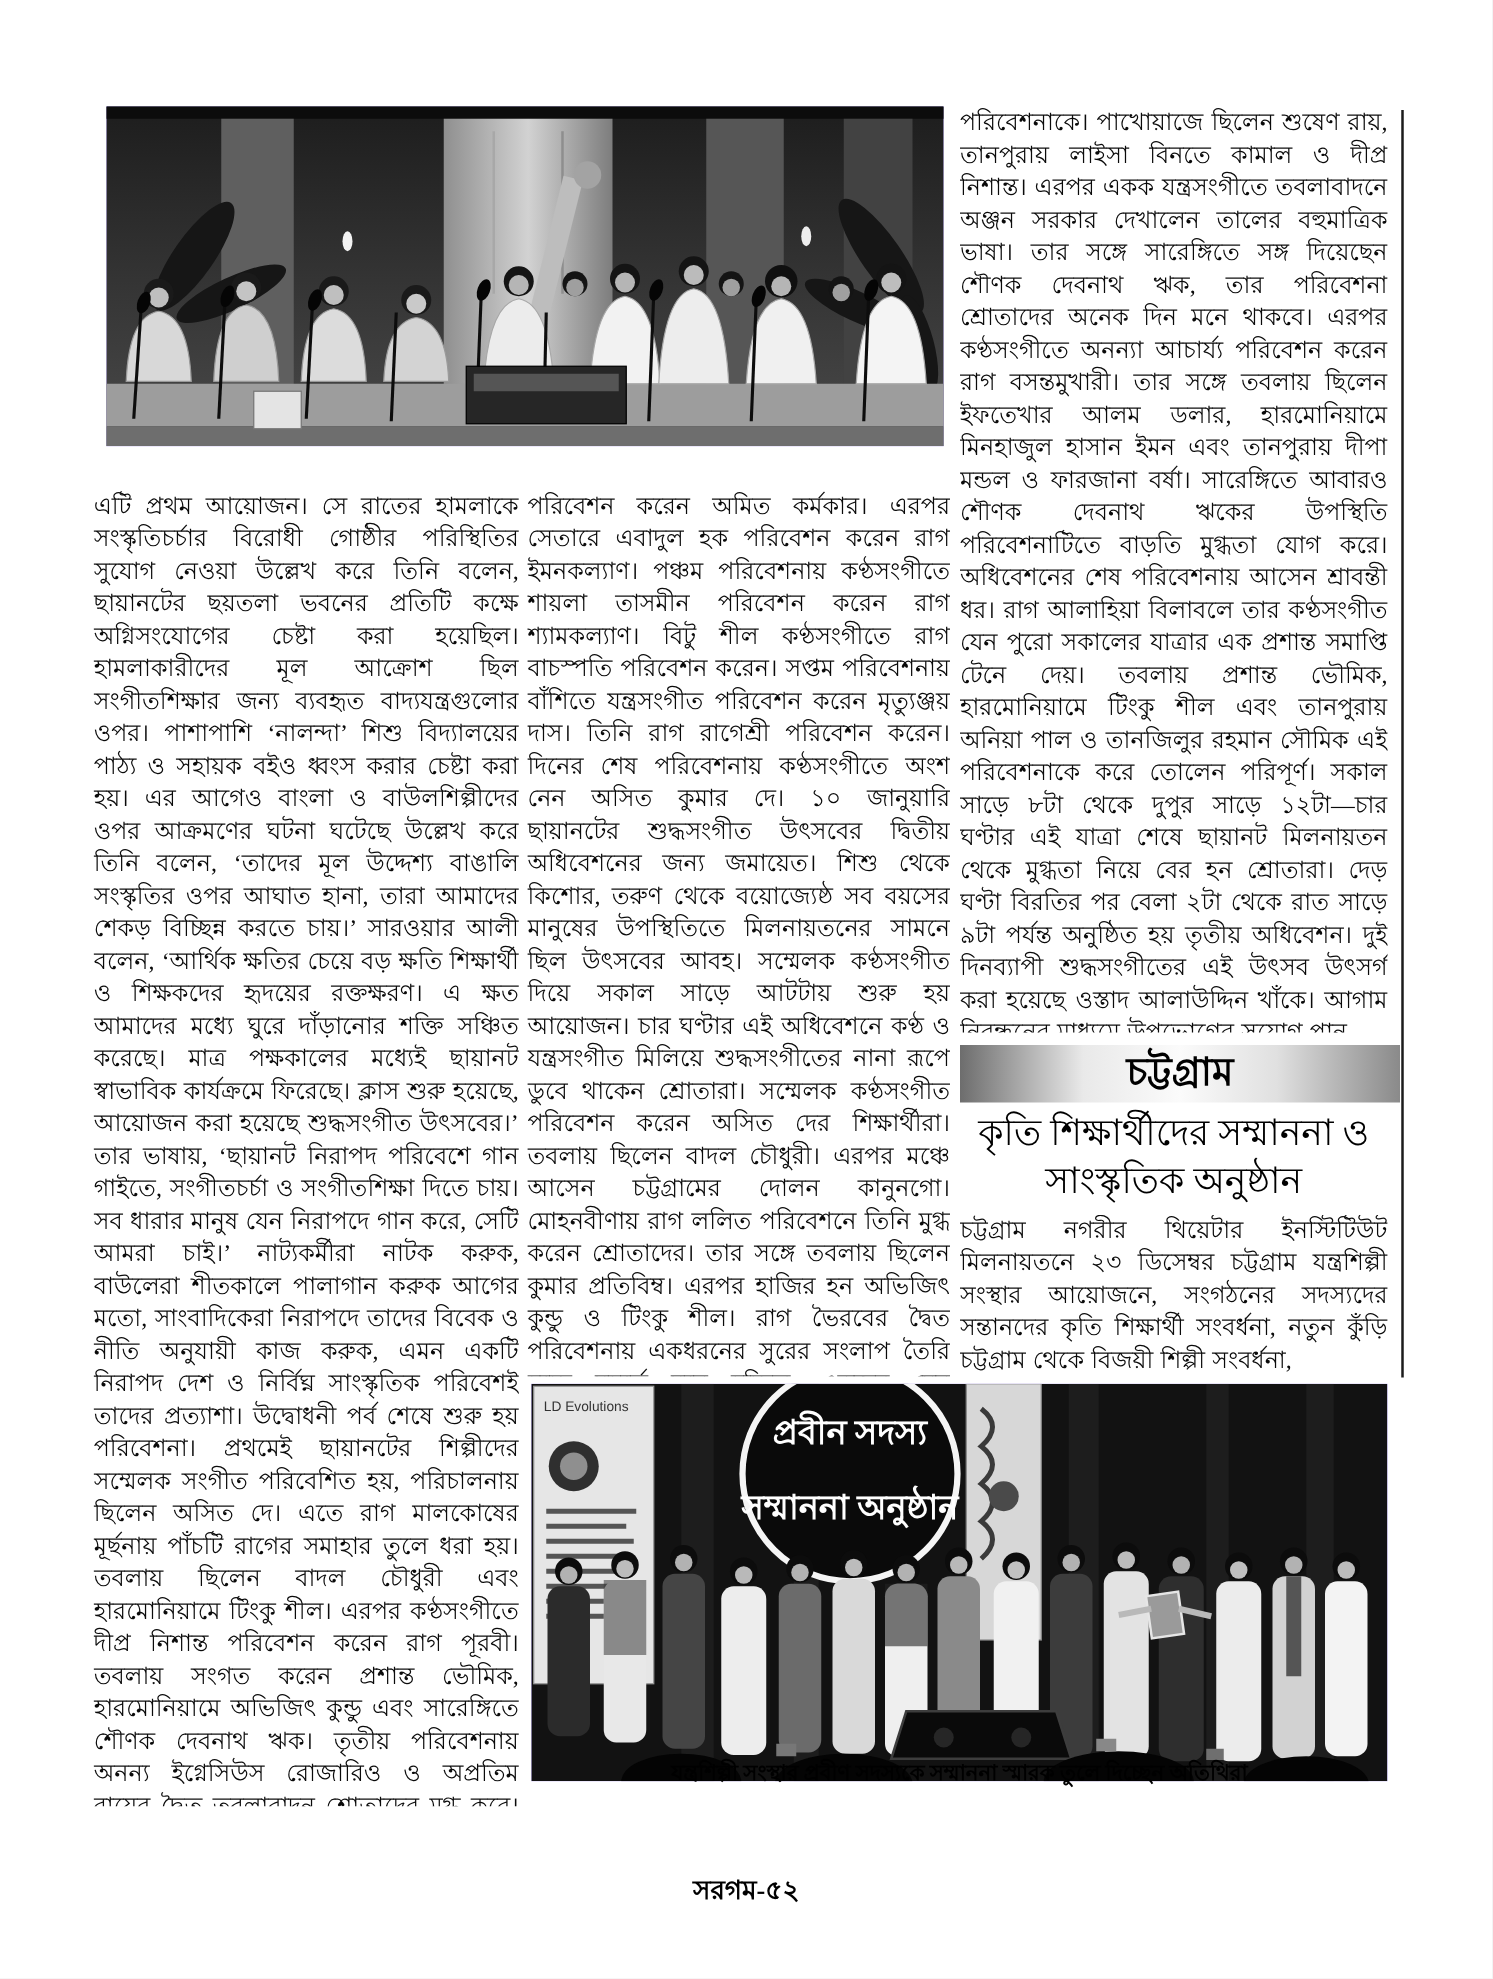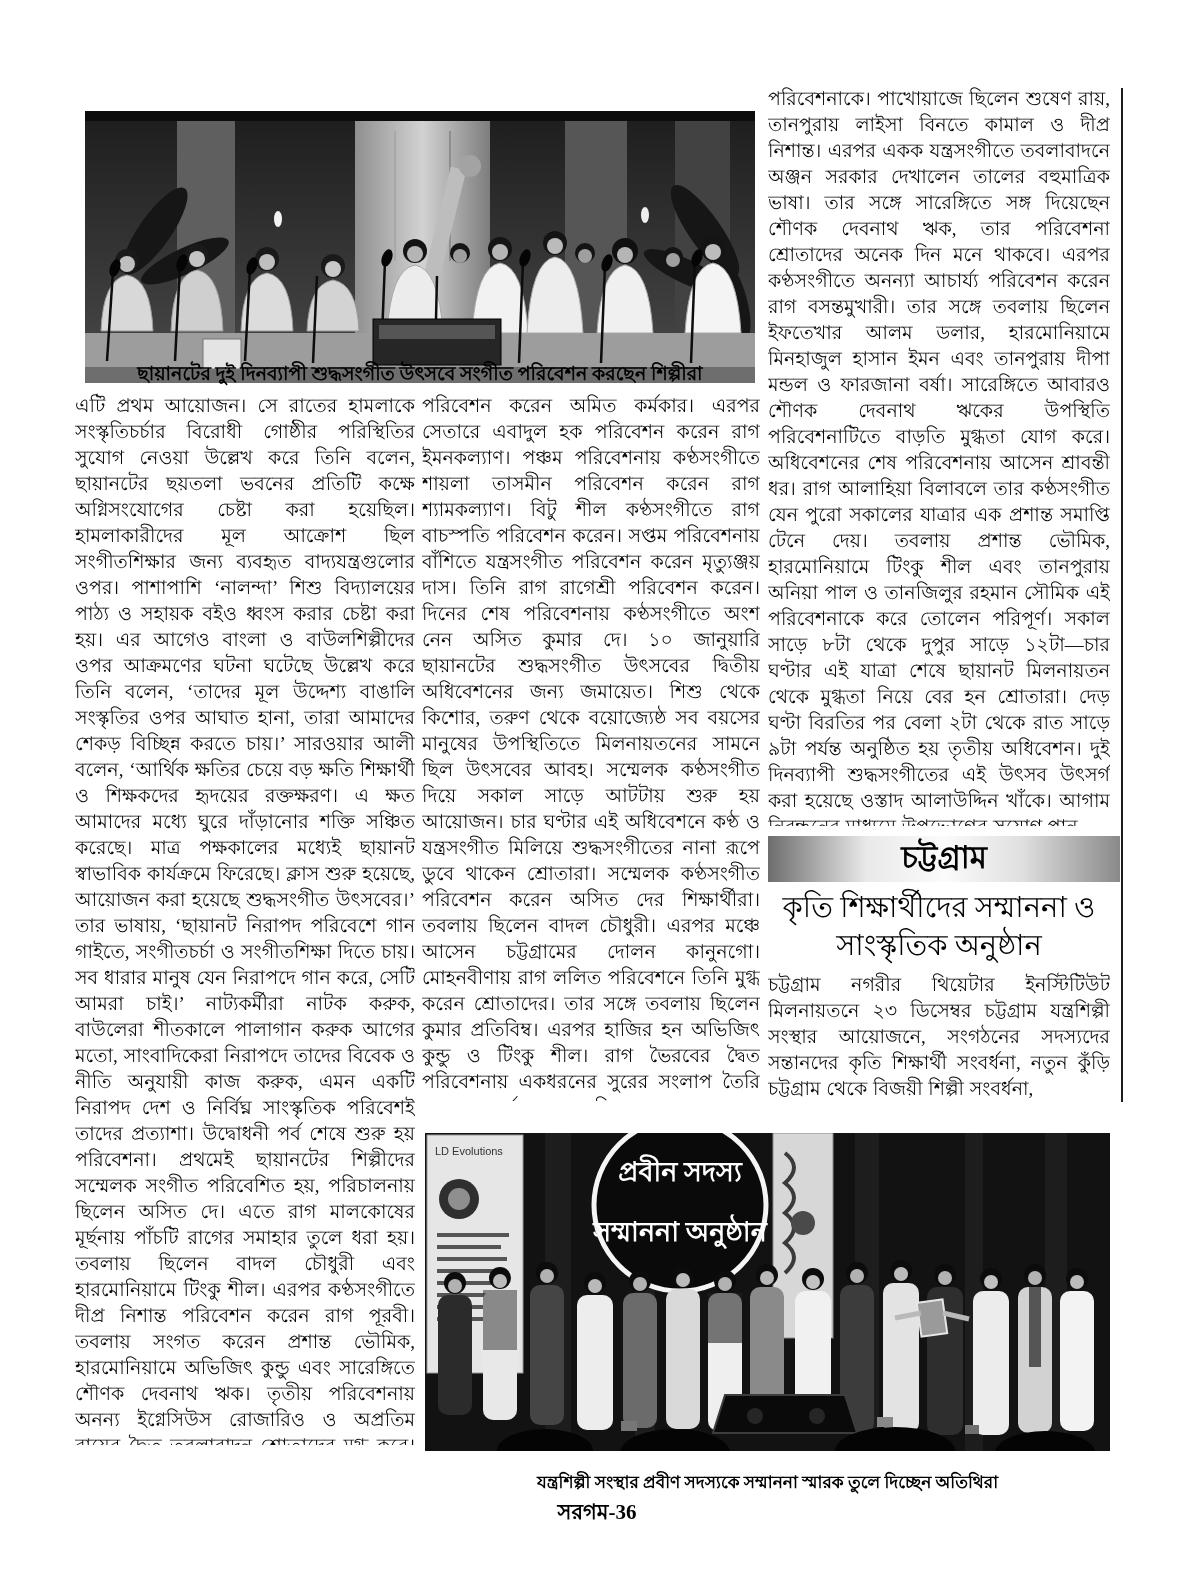--- a/index.html
+++ b/index.html
@@ -6,30 +6,30 @@
   .page{
     position:relative;
     width:1194px;height:1583px;
     margin:0 auto;
     background:#ffffff;
     font-family:"Liberation Serif","DejaVu Serif",serif;
     color:#0a0a0a;
     overflow:hidden;
   }
   figure{margin:0;padding:0;}
-  .photo{position:absolute;overflow:hidden;background:#c4b5fd;margin-top:26px;}
+  .photo{position:absolute;overflow:hidden;background:#c4b5fd;}
   .photo svg{display:block;}
   .photo-top{left:85px;top:85px;width:670px;height:272px;}
   .photo-bottom{left:425px;top:1107px;width:685px;height:318px;}
   .caption{
     position:absolute;text-align:center;font-weight:bold;
     line-height:1.25;color:#000;
   }
   .caption-top{left:85px;top:362px;width:670px;font-size:19px;}
-  .caption-bottom{left:425px;top:1472px;width:685px;font-size:17px;}
+  .caption-bottom{left:425px;top:1408px;width:685px;font-size:17px;}
   .col{
     position:absolute;
     font-size:19px;line-height:26px;
     text-align:justify;
     overflow:hidden;
     word-spacing:1px;
   }
   .col1{left:75px;top:393px;width:340px;height:1052px;}
   .col2{left:422px;top:393px;width:338px;height:708px;}
   .col3{left:768px;top:86px;width:342px;height:740px;}
@@ -185,21 +185,20 @@
       </g>
 
       <g>
         <rect x="288" y="208" width="128" height="46" fill="#262626" stroke="#000"></rect>
         <rect x="294" y="214" width="116" height="14" fill="#555555"></rect>
       </g>
 
       <rect x="118" y="228" width="38" height="30" fill="#e4e4e4" stroke="#777"></rect>
     </svg>
   </figure>
-  <div class="caption caption-top">ছায়ানটের দুই দিনব্যাপী শুদ্ধসংগীত উৎসবে সংগীত পরিবেশন করছেন শিল্পীরা</div>
 
   <div class="col col1">এটি প্রথম আয়োজন। সে রাতের হামলাকে সংস্কৃতিচর্চার বিরোধী গোষ্ঠীর পরিস্থিতির সুযোগ নেওয়া উল্লেখ করে তিনি বলেন, ছায়ানটের ছয়তলা ভবনের প্রতিটি কক্ষে অগ্নিসংযোগের চেষ্টা করা হয়েছিল। হামলাকারীদের মূল আক্রোশ ছিল সংগীতশিক্ষার জন্য ব্যবহৃত বাদ্যযন্ত্রগুলোর ওপর। পাশাপাশি ‘নালন্দা’ শিশু বিদ্যালয়ের পাঠ্য ও সহায়ক বইও ধ্বংস করার চেষ্টা করা হয়। এর আগেও বাংলা ও বাউলশিল্পীদের ওপর আক্রমণের ঘটনা ঘটেছে উল্লেখ করে তিনি বলেন, ‘তাদের মূল উদ্দেশ্য বাঙালি সংস্কৃতির ওপর আঘাত হানা, তারা আমাদের শেকড় বিচ্ছিন্ন করতে চায়।’ সারওয়ার আলী বলেন, ‘আর্থিক ক্ষতির চেয়ে বড় ক্ষতি শিক্ষার্থী ও শিক্ষকদের হৃদয়ের রক্তক্ষরণ। এ ক্ষত আমাদের মধ্যে ঘুরে দাঁড়ানোর শক্তি সঞ্চিত করেছে। মাত্র পক্ষকালের মধ্যেই ছায়ানট স্বাভাবিক কার্যক্রমে ফিরেছে। ক্লাস শুরু হয়েছে, আয়োজন করা হয়েছে শুদ্ধসংগীত উৎসবের।’ তার ভাষায়, ‘ছায়ানট নিরাপদ পরিবেশে গান গাইতে, সংগীতচর্চা ও সংগীতশিক্ষা দিতে চায়। সব ধারার মানুষ যেন নিরাপদে গান করে, সেটি আমরা চাই।’ নাট্যকর্মীরা নাটক করুক, বাউলেরা শীতকালে পালাগান করুক আগের মতো, সাংবাদিকেরা নিরাপদে তাদের বিবেক ও নীতি অনুযায়ী কাজ করুক, এমন একটি নিরাপদ দেশ ও নির্বিঘ্ন সাংস্কৃতিক পরিবেশই তাদের প্রত্যাশা। উদ্বোধনী পর্ব শেষে শুরু হয় পরিবেশনা। প্রথমেই ছায়ানটের শিল্পীদের সম্মেলক সংগীত পরিবেশিত হয়, পরিচালনায় ছিলেন অসিত দে। এতে রাগ মালকোষের মূর্ছনায় পাঁচটি রাগের সমাহার তুলে ধরা হয়। তবলায় ছিলেন বাদল চৌধুরী এবং হারমোনিয়ামে টিংকু শীল। এরপর কণ্ঠসংগীতে দীপ্র নিশান্ত পরিবেশন করেন রাগ পূরবী। তবলায় সংগত করেন প্রশান্ত ভৌমিক, হারমোনিয়ামে অভিজিৎ কুন্ডু এবং সারেঙ্গিতে শৌণক দেবনাথ ঋক। তৃতীয় পরিবেশনায় অনন্য ইগ্নেসিউস রোজারিও ও অপ্রতিম রায়ের দ্বৈত তবলাবাদন শ্রোতাদের মুগ্ধ করে। হারমোনিয়ামে ‘নাগমা’</div>
   <div class="col col2">পরিবেশন করেন অমিত কর্মকার। এরপর সেতারে এবাদুল হক পরিবেশন করেন রাগ ইমনকল্যাণ। পঞ্চম পরিবেশনায় কণ্ঠসংগীতে শায়লা তাসমীন পরিবেশন করেন রাগ শ্যামকল্যাণ। বিটু শীল কণ্ঠসংগীতে রাগ বাচস্পতি পরিবেশন করেন। সপ্তম পরিবেশনায় বাঁশিতে যন্ত্রসংগীত পরিবেশন করেন মৃত্যুঞ্জয় দাস। তিনি রাগ রাগেশ্রী পরিবেশন করেন। দিনের শেষ পরিবেশনায় কণ্ঠসংগীতে অংশ নেন অসিত কুমার দে। ১০ জানুয়ারি ছায়ানটের শুদ্ধসংগীত উৎসবের দ্বিতীয় অধিবেশনের জন্য জমায়েত। শিশু থেকে কিশোর, তরুণ থেকে বয়োজ্যেষ্ঠ সব বয়সের মানুষের উপস্থিতিতে মিলনায়তনের সামনে ছিল উৎসবের আবহ। সম্মেলক কণ্ঠসংগীত দিয়ে সকাল সাড়ে আটটায় শুরু হয় আয়োজন। চার ঘণ্টার এই অধিবেশনে কণ্ঠ ও যন্ত্রসংগীত মিলিয়ে শুদ্ধসংগীতের নানা রূপে ডুবে থাকেন শ্রোতারা। সম্মেলক কণ্ঠসংগীত পরিবেশন করেন অসিত দের শিক্ষার্থীরা। তবলায় ছিলেন বাদল চৌধুরী। এরপর মঞ্চে আসেন চট্টগ্রামের দোলন কানুনগো। মোহনবীণায় রাগ ললিত পরিবেশনে তিনি মুগ্ধ করেন শ্রোতাদের। তার সঙ্গে তবলায় ছিলেন কুমার প্রতিবিম্ব। এরপর হাজির হন অভিজিৎ কুন্ডু ও টিংকু শীল। রাগ ভৈরবের দ্বৈত পরিবেশনায় একধরনের সুরের সংলাপ তৈরি হচ্ছে মুহূর্তে মনে হচ্ছিল, একজন যেন আরেকজনকে পাল্লা দিয়ে এগিয়ে নিচ্ছেন</div>
   <div class="col col3">
     <span>পরিবেশনাকে। পাখোয়াজে ছিলেন শুষেণ রায়, তানপুরায় লাইসা বিনতে কামাল ও দীপ্র নিশান্ত। এরপর একক যন্ত্রসংগীতে তবলাবাদনে অঞ্জন সরকার দেখালেন তালের বহুমাত্রিক ভাষা। তার সঙ্গে সারেঙ্গিতে সঙ্গ দিয়েছেন শৌণক দেবনাথ ঋক, তার পরিবেশনা শ্রোতাদের অনেক দিন মনে থাকবে। এরপর কণ্ঠসংগীতে অনন্যা আচার্য্য পরিবেশন করেন রাগ বসন্তমুখারী। তার সঙ্গে তবলায় ছিলেন ইফতেখার আলম ডলার, হারমোনিয়ামে মিনহাজুল হাসান ইমন এবং তানপুরায় দীপা মন্ডল ও ফারজানা বর্ষা। সারেঙ্গিতে আবারও শৌণক দেবনাথ ঋকের উপস্থিতি পরিবেশনাটিতে বাড়তি মুগ্ধতা যোগ করে। অধিবেশনের শেষ পরিবেশনায় আসেন শ্রাবন্তী ধর। রাগ আলাহিয়া বিলাবলে তার কণ্ঠসংগীত যেন পুরো সকালের যাত্রার এক প্রশান্ত সমাপ্তি টেনে দেয়। তবলায় প্রশান্ত ভৌমিক, হারমোনিয়ামে টিংকু শীল এবং তানপুরায় অনিয়া পাল ও তানজিলুর রহমান সৌমিক এই পরিবেশনাকে করে তোলেন পরিপূর্ণ। সকাল সাড়ে ৮টা থেকে দুপুর সাড়ে ১২টা—চার ঘণ্টার এই যাত্রা শেষে ছায়ানট মিলনায়তন থেকে মুগ্ধতা নিয়ে বের হন শ্রোতারা। দেড় ঘণ্টা বিরতির পর বেলা ২টা থেকে রাত সাড়ে ৯টা পর্যন্ত অনুষ্ঠিত হয় তৃতীয় অধিবেশন। দুই দিনব্যাপী শুদ্ধসংগীতের এই উৎসব উৎসর্গ করা হয়েছে ওস্তাদ আলাউদ্দিন খাঁকে। আগাম নিবন্ধনের মাধ্যমে উপভোগের সুযোগ পান</span>
     
   </div>
 
   <div class="page-rule"></div>
 
@@ -347,15 +346,15 @@
         <ellipse cx="470" cy="318" rx="60" ry="24" fill="#040404"></ellipse>
         <ellipse cx="620" cy="320" rx="50" ry="22" fill="#040404"></ellipse>
         <rect x="196" y="288" width="16" height="10" fill="#777"></rect>
           <rect x="452" y="284" width="16" height="10" fill="#888"></rect>
         <rect x="540" y="292" width="14" height="9" fill="#6f6f6f"></rect>
       </g>
     </svg>
   </figure>
   <div class="caption caption-bottom">যন্ত্রশিল্পী সংস্থার প্রবীণ সদস্যকে সম্মাননা স্মারক তুলে দিচ্ছেন অতিথিরা</div>
 
-  <div class="footer">সরগম-36</div>
+  <div class="footer">সরগম-৫২</div>
 
 </div>
 
 </body></html>

